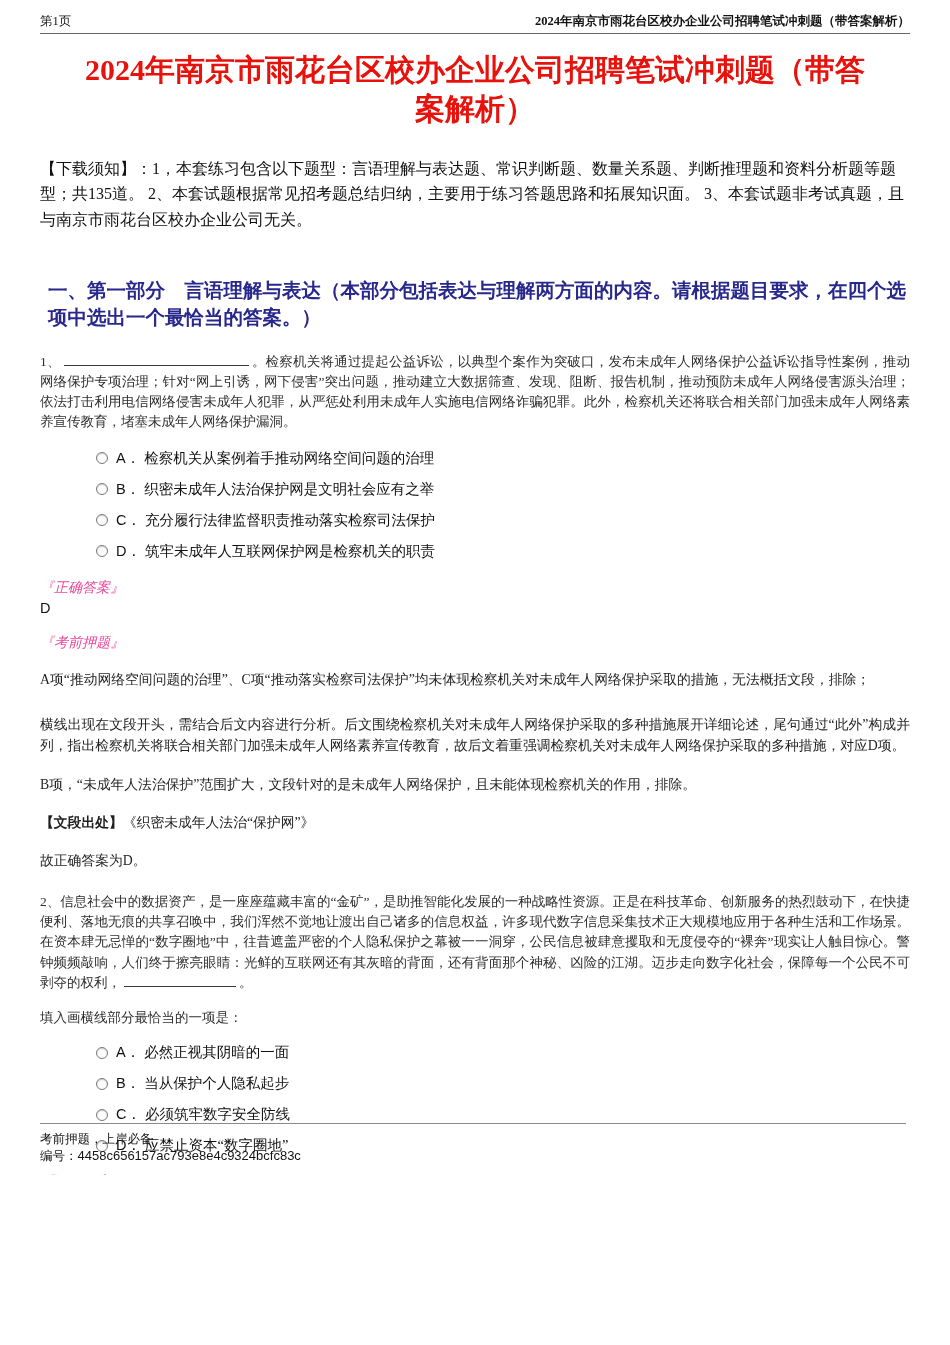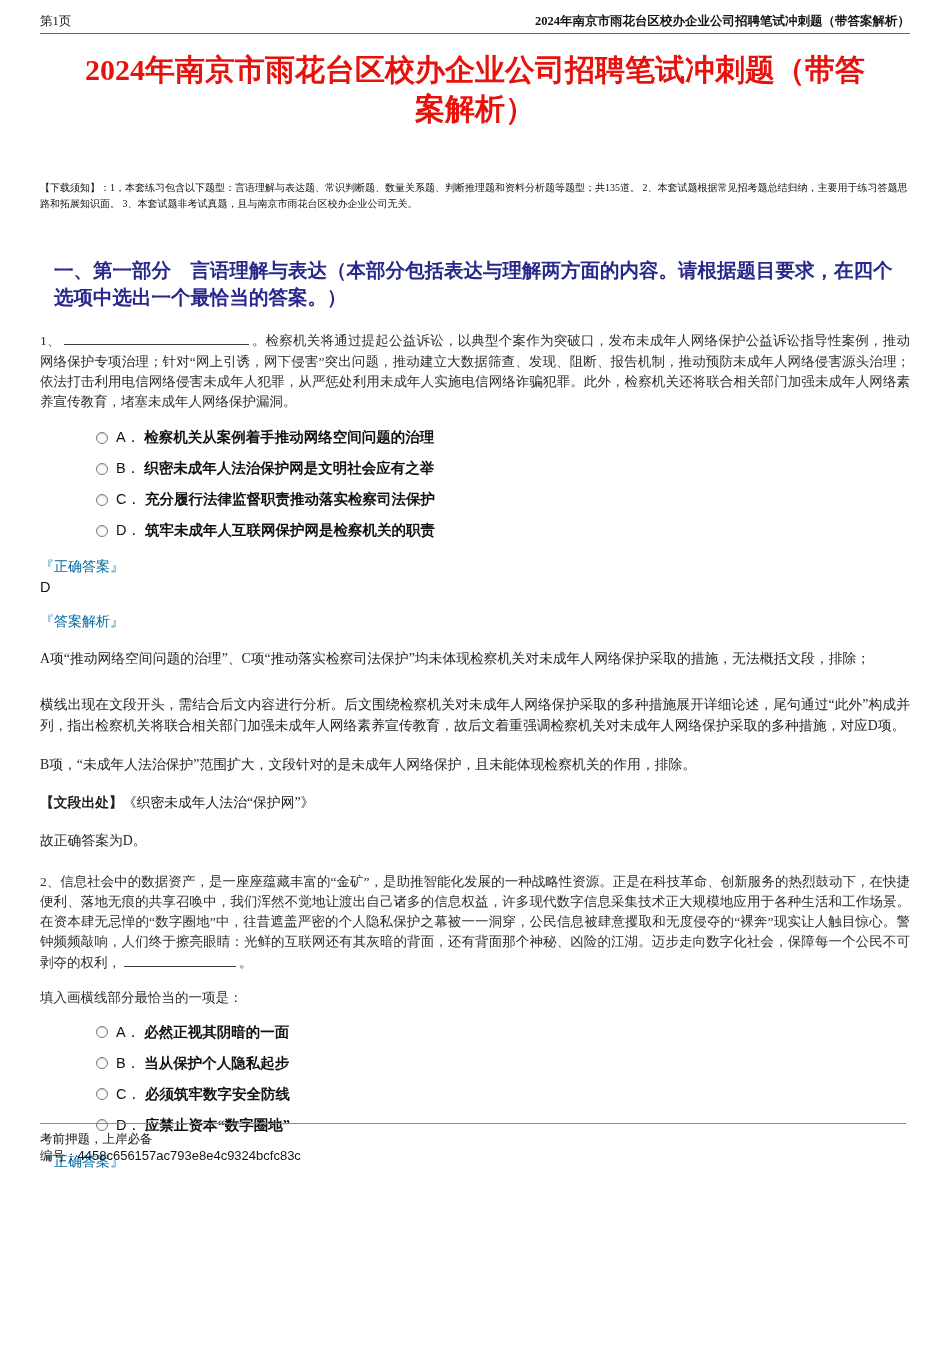--- a/index.html
+++ b/index.html
@@ -32,29 +32,29 @@
     margin: 16px 45px 0 45px;
     text-align: center;
     font-size: 30px;
     line-height: 1.3;
     font-weight: bold;
     color: #e8120c;
   }
 
   
   .notice {
-    margin: 52px 0 0 0;
-    font-size: 10px;
+    margin: 28px 0 0 0;
+    font-size: 16px;
     line-height: 1.58;
     color: #111;
   }
 
   
   .section-heading {
-    margin: 46px 0 0 14px;
+    margin: 46px 0 0 8px;
     font-size: 19.5px;
     line-height: 1.38;
     font-weight: bold;
     color: #28288c;
   }
 
   .stem {
     margin: 20px 0 0 0;
     font-size: 13.5px;
     line-height: 1.5;
@@ -96,27 +96,27 @@
     font-family: "Liberation Sans", sans-serif;
     font-size: 14.5px;
     color: #111;
     margin-left: 8px;
     white-space: pre;
   }
   .opt-text {
     font-size: 14.5px;
     color: #111;
     margin-left: 4px;
-    font-weight: bold;
   }
 
   .answer-label {
     margin: 18px 0 0 0;
     font-size: 14px;
-    color: #0369a1;
+    color: #ec4899;
+    font-style: italic;
   }
   .answer-value {
     margin: 3px 0 0 0;
     font-family: "Liberation Sans", sans-serif;
     font-size: 14.5px;
     color: #111;
   }
   .analysis {
     margin: 17px 0 0 0;
     font-size: 13.8px;
@@ -181,21 +181,21 @@
         </div>
         <div class="option-row">
           <span class="radio"></span>
           <span class="opt-letter">D．</span>
           <span class="opt-text">筑牢未成年人互联网保护网是检察机关的职责</span>
         </div>
       </div>
 
       <p class="answer-label">『正确答案』</p>
       <p class="answer-value">D</p>
-      <p class="answer-label">『答案解析』</p>
+      <p class="answer-label">『考前押题』</p>
 
       <p class="analysis">A项“推动网络空间问题的治理”、C项“推动落实检察司法保护”均未体现检察机关对未成年人网络保护采取的措施，无法概括文段，排除；</p>
       <p class="analysis analysis-gap">横线出现在文段开头，需结合后文内容进行分析。后文围绕检察机关对未成年人网络保护采取的多种措施展开详细论述，尾句通过“此外”构成并列，指出检察机关将联合相关部门加强未成年人网络素养宣传教育，故后文着重强调检察机关对未成年人网络保护采取的多种措施，对应D项。</p>
       <p class="analysis">B项，“未成年人法治保护”范围扩大，文段针对的是未成年人网络保护，且未能体现检察机关的作用，排除。</p>
       <p class="analysis"><span class="source-label">【文段出处】</span><span>《织密未成年人法治“保护网”》</span></p>
       <p class="analysis">故正确答案为D。</p>
     </div>
 
     <div class="question">
       <p class="stem"><span>2、信息社会中的数据资产，是一座座蕴藏丰富的“金矿”，是助推智能化发展的一种战略性资源。正是在科技革命、创新服务的热烈鼓动下，在快捷便利、落地无痕的共享召唤中，我们浑然不觉地让渡出自己诸多的信息权益，许多现代数字信息采集技术正大规模地应用于各种生活和工作场景。在资本肆无忌惮的“数字圈地”中，往昔遮盖严密的个人隐私保护之幕被一一洞穿，公民信息被肆意攫取和无度侵夺的“裸奔”现实让人触目惊心。警钟频频敲响，人们终于擦亮眼睛：光鲜的互联网还有其灰暗的背面，还有背面那个神秘、凶险的江湖。迈步走向数字化社会，保障每一个公民不可剥夺的权利，</span><span class="blank blank-short"></span><span>。</span></p>

